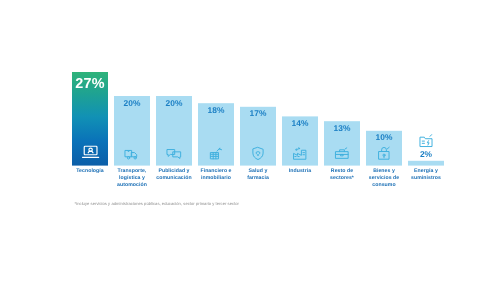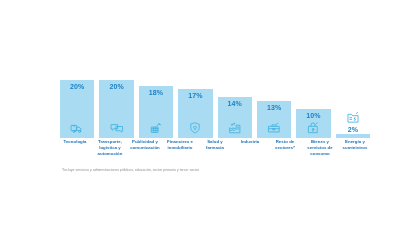--- a/index.html
+++ b/index.html
@@ -86,20 +86,31 @@
   }
 </style>
 </head>
 <body>
 
 <div id="chart-root">
 
   <div class="plot">
     <div class="bars">
 
+      <div class="bar-col">
+        <div class="bar featured" style="height:100%">
+          <span class="val">27%</span>
+          <svg class="ico" viewBox="0 0 24 24" fill="none" stroke="#ffffff" stroke-width="1.4" stroke-linecap="round" stroke-linejoin="round">
+            <rect x="4.5" y="5.5" width="15" height="10" rx="1"></rect>
+            <path d="M2.5 18.5h19"></path>
+            <circle cx="12" cy="9.6" r="2"></circle>
+            <path d="M9.2 13.2c.5-1.4 1.6-2.1 2.8-2.1s2.3.7 2.8 2.1"></path>
+          </svg>
+        </div>
+      </div>
 
       <div class="bar-col">
         <div class="bar" style="height:74%">
           <span class="val">20%</span>
           <svg class="ico" viewBox="0 0 24 24" fill="none" stroke="#3fb0de" stroke-width="1.4" stroke-linecap="round" stroke-linejoin="round">
             <path d="M2.5 7.5h9v9h-9z"></path>
             <path d="M11.5 10.5h4l3.2 3v3h-7.2z"></path>
             <circle cx="7" cy="18" r="1.7"></circle>
             <circle cx="16.5" cy="18" r="1.7"></circle>
             <path d="M5.6 7.5l1.4 2 1.4-2"></path>

